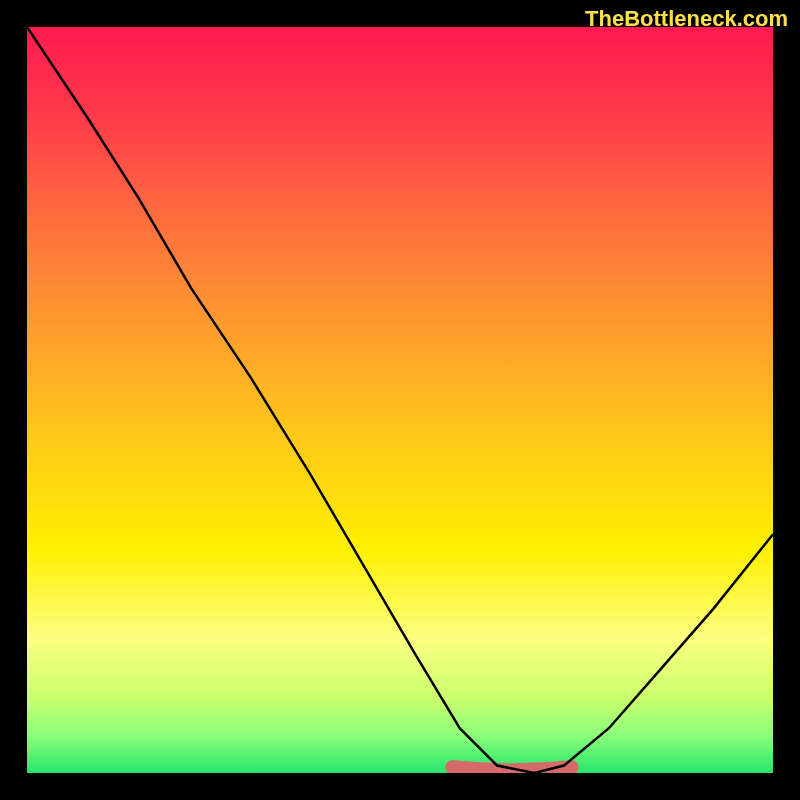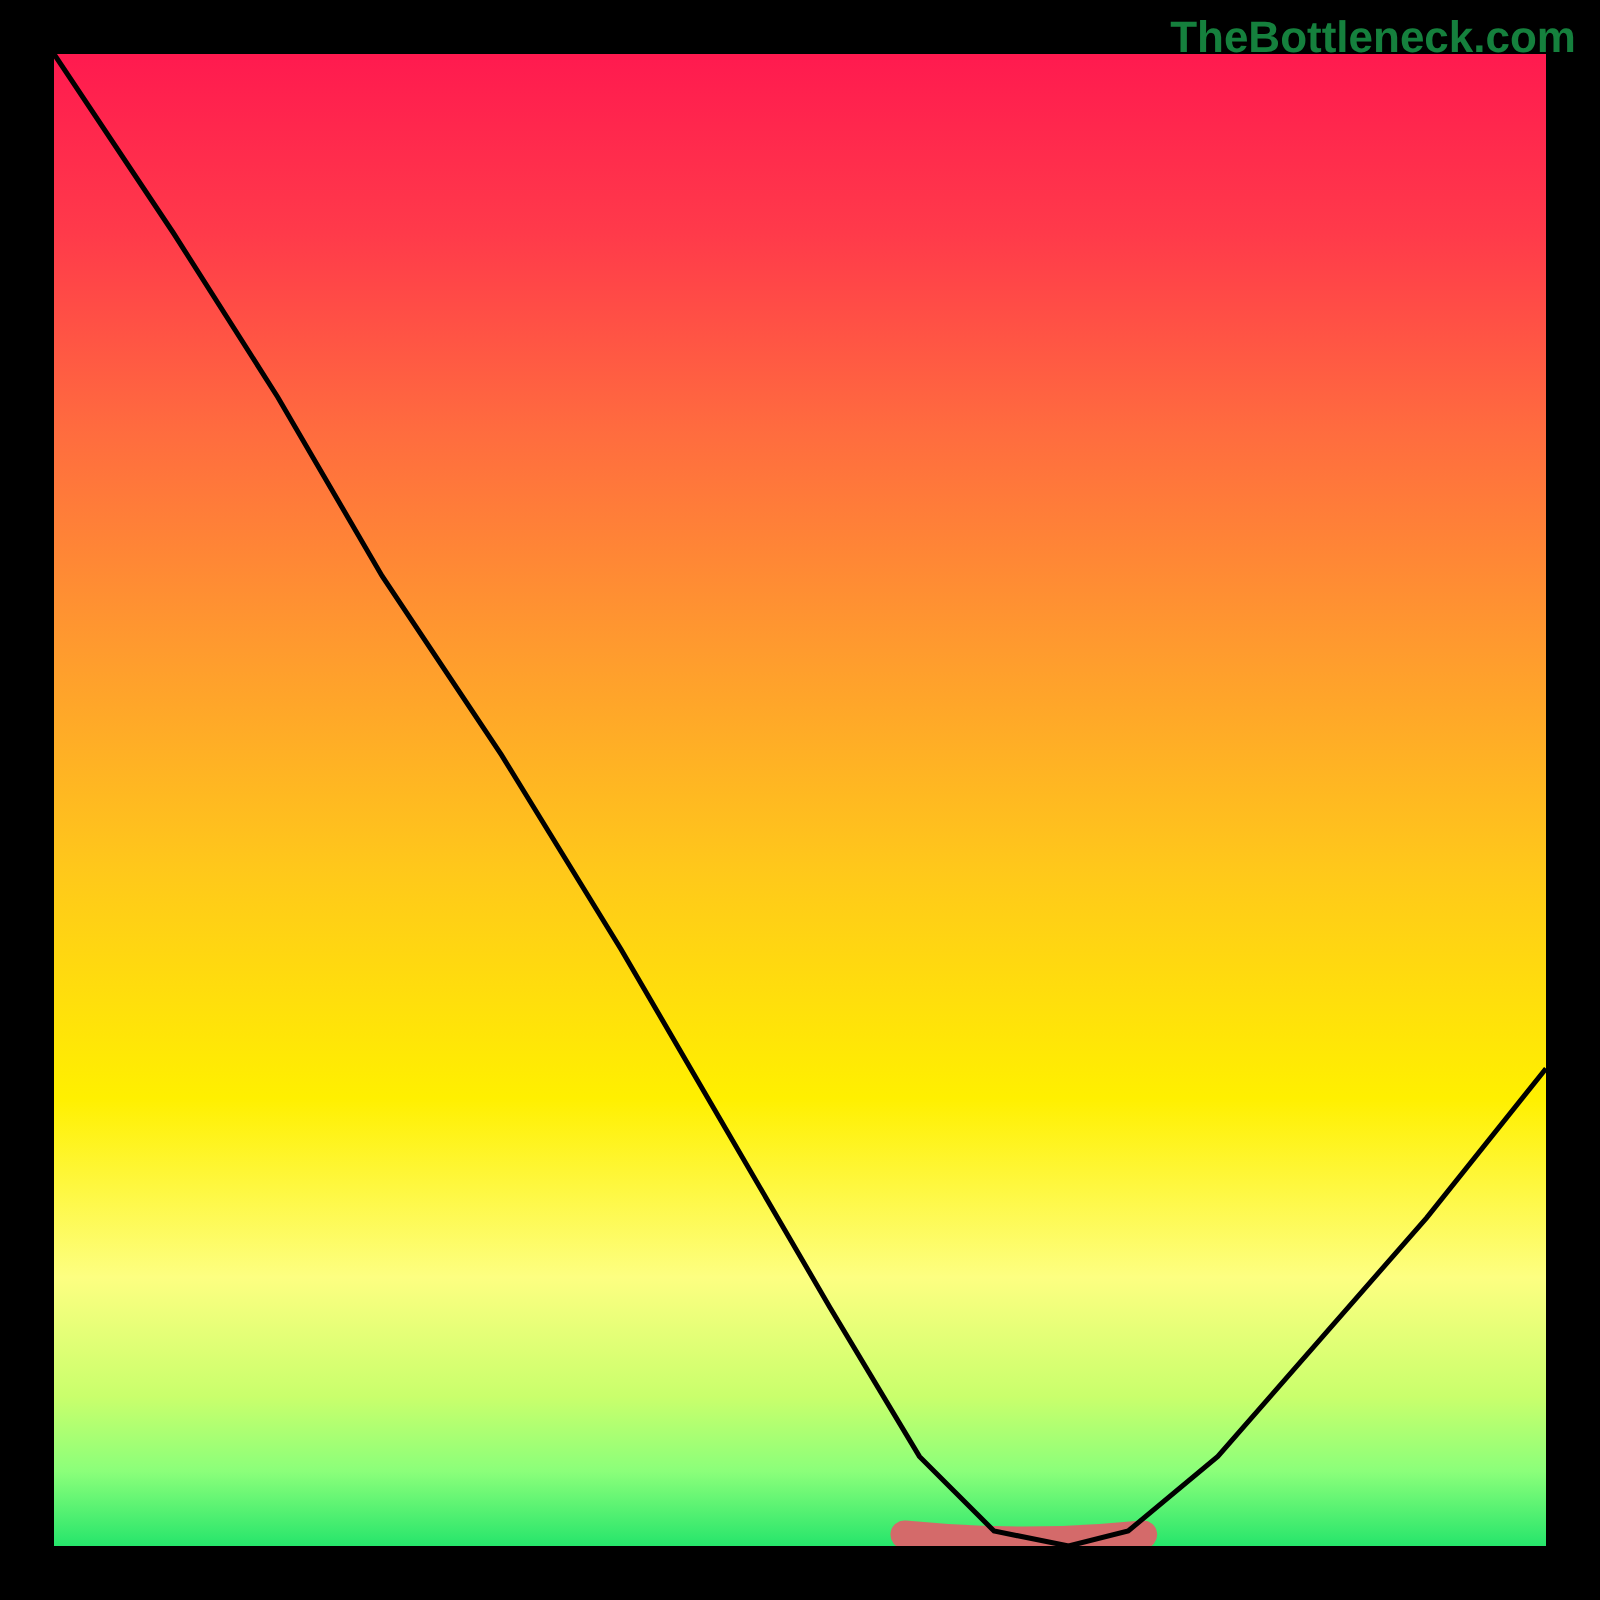--- a/index.html
+++ b/index.html
@@ -10,21 +10,21 @@
     background: #000;
     position: relative;
     font-family: Arial, sans-serif;
   }
   .watermark {
     position: absolute;
     top: 6px;
     right: 12px;
     font-size: 22px;
     font-weight: bold;
-    color: #15803d;
+    color: #fde047;
     z-index: 10;
   }
   .plot-area {
     position: absolute;
     left: 27px;
     top: 27px;
     width: 746px;
     height: 746px;
     background: linear-gradient(to bottom,
       #ff1a4f 0%,

